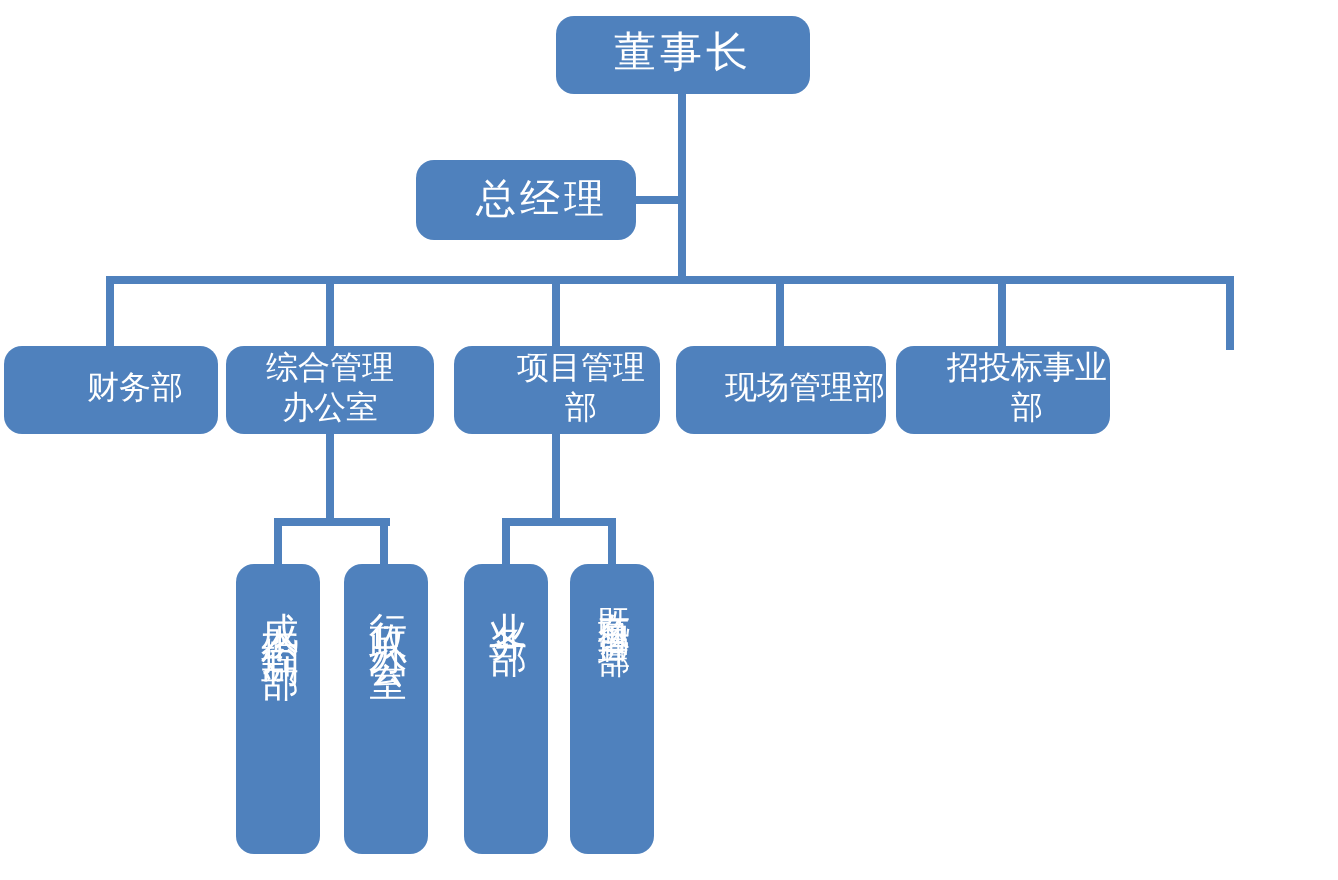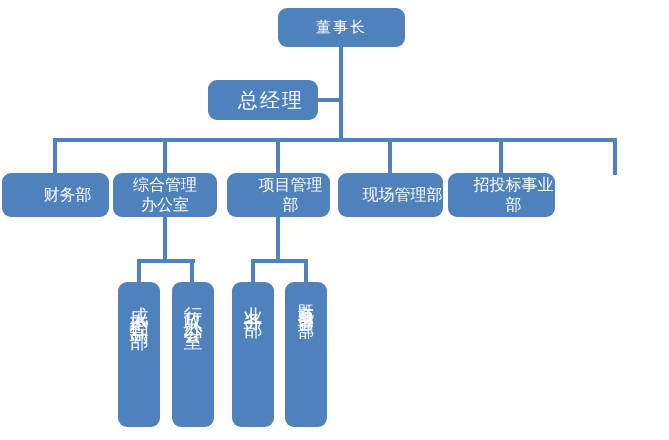--- a/index.html
+++ b/index.html
@@ -29,21 +29,21 @@
     background: var(--accent, #4f81bd);
     color: var(--node-text, #ffffff);
     border-radius: 9px;
     display: flex;
     align-items: center;
     justify-content: center;
     text-align: center;
     box-sizing: border-box;
     line-height: 1.25;
   }
-  .node.root    { font-size: 15px; letter-spacing: 2px; }
+  .node.root    { font-size: 21px; letter-spacing: 2px; }
   .node.gm      { font-size: 20px; letter-spacing: 2px; padding-left: 16px; }
   .node.dept    { font-size: 16px; padding-left: 24px; }
   .node.dept2ln { font-size: 16px; line-height: 20px; }
 
   
   .node.vbox {
     writing-mode: vertical-rl;
     text-orientation: upright;
     align-items: flex-start;      
     justify-content: flex-start;  

